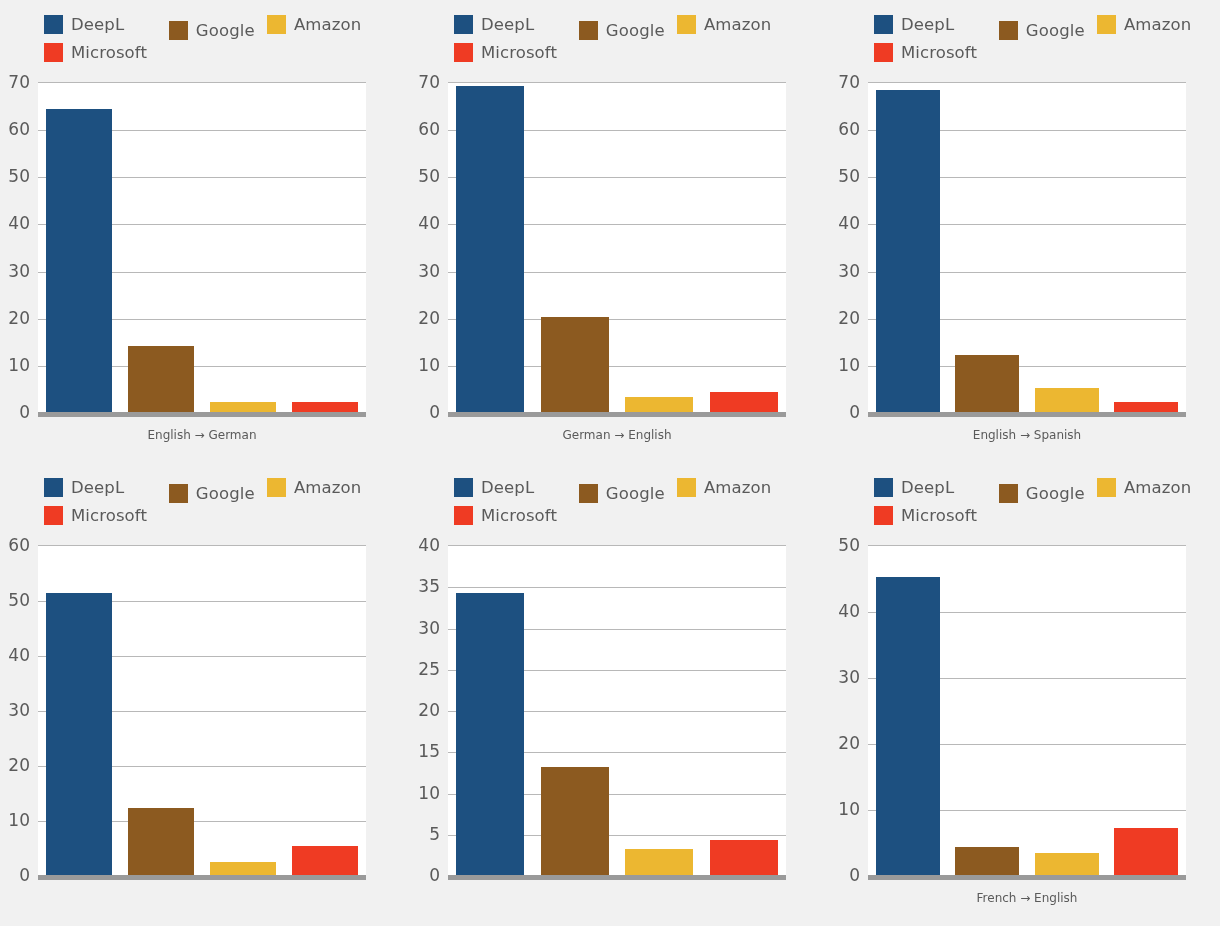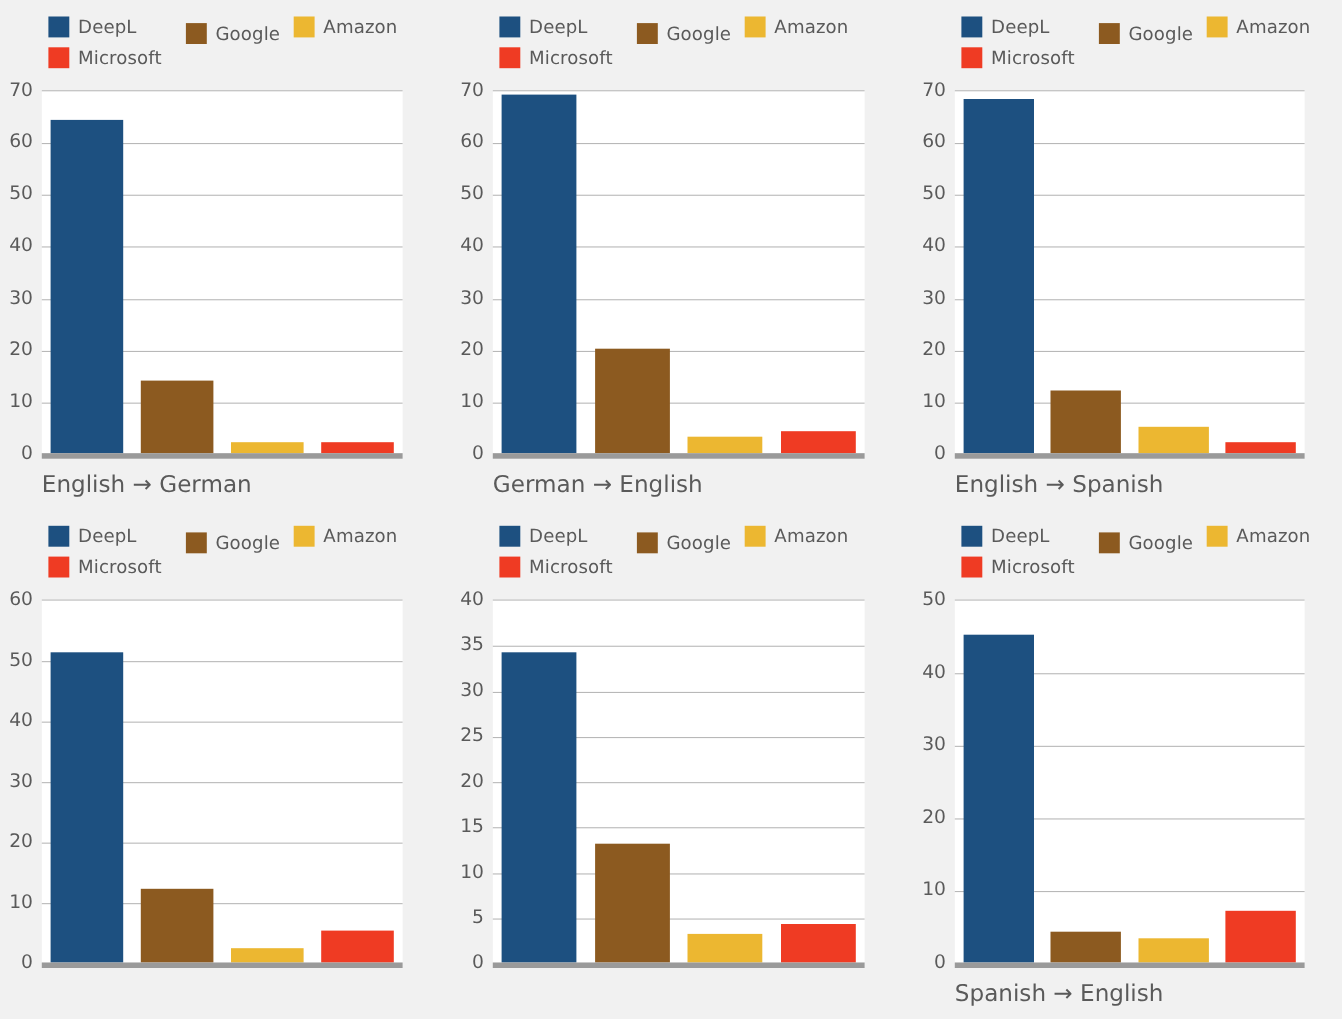--- a/index.html
+++ b/index.html
@@ -96,22 +96,22 @@
     position: absolute;
     left: 0; right: 0; top: 0; bottom: 0;
   }
   .bar {
     position: absolute;
     bottom: 0;
   }
   .xlabel {
     position: absolute;
     left: 38px;
-    text-align: left;
-    font-size: 21px;
+    text-align: center;
+    font-size: 12px;
     color: #5a5a5a;
     white-space: nowrap;
   }
 </style>
 </head>
 <body>
 
 <div id="grid">
     <div class="panel">
       <div class="legend">
@@ -409,16 +409,16 @@
           <div class="gridline" style="top: 132px;"></div>
           <div class="gridline" style="top: 66px;"></div>
           <div class="bars">
             <div class="bar" title="DeepL: 45.1" style="left: 7.95px; width: 63.6px; height: 297.66px; background: rgb(29, 80, 128);"></div>
             <div class="bar" title="Google: 4.3" style="left: 87.45px; width: 63.6px; height: 28.38px; background: rgb(140, 90, 32);"></div>
             <div class="bar" title="Amazon: 3.4" style="left: 166.95px; width: 63.6px; height: 22.44px; background: rgb(236, 183, 49);"></div>
             <div class="bar" title="Microsoft: 7.1" style="left: 246.45px; width: 63.6px; height: 46.86px; background: rgb(239, 59, 35);"></div>
           </div>
         </div>
         <div class="baseline" style="width: 318px; top: 330px;"></div>
-        <div class="xlabel" style="width: 318px; top: 346px;">Spanish → English</div>
+        <div class="xlabel" style="width: 318px; top: 346px;">French → English</div>
       </div>
     </div>
   </div>
 
 </body></html>

